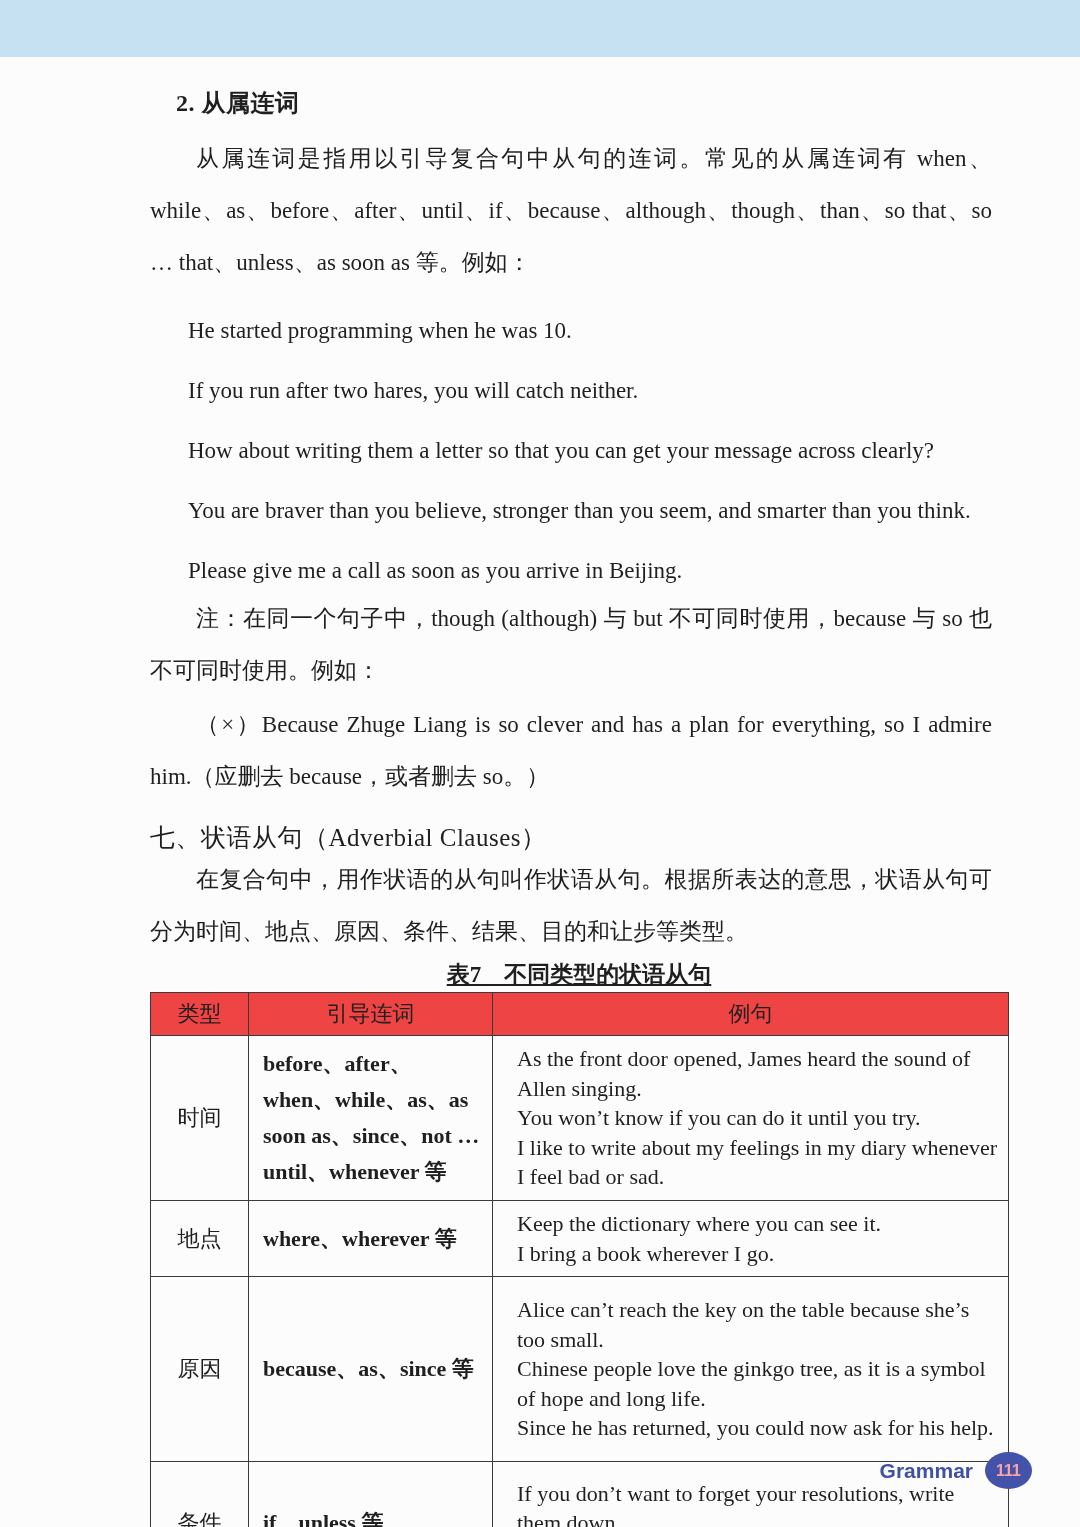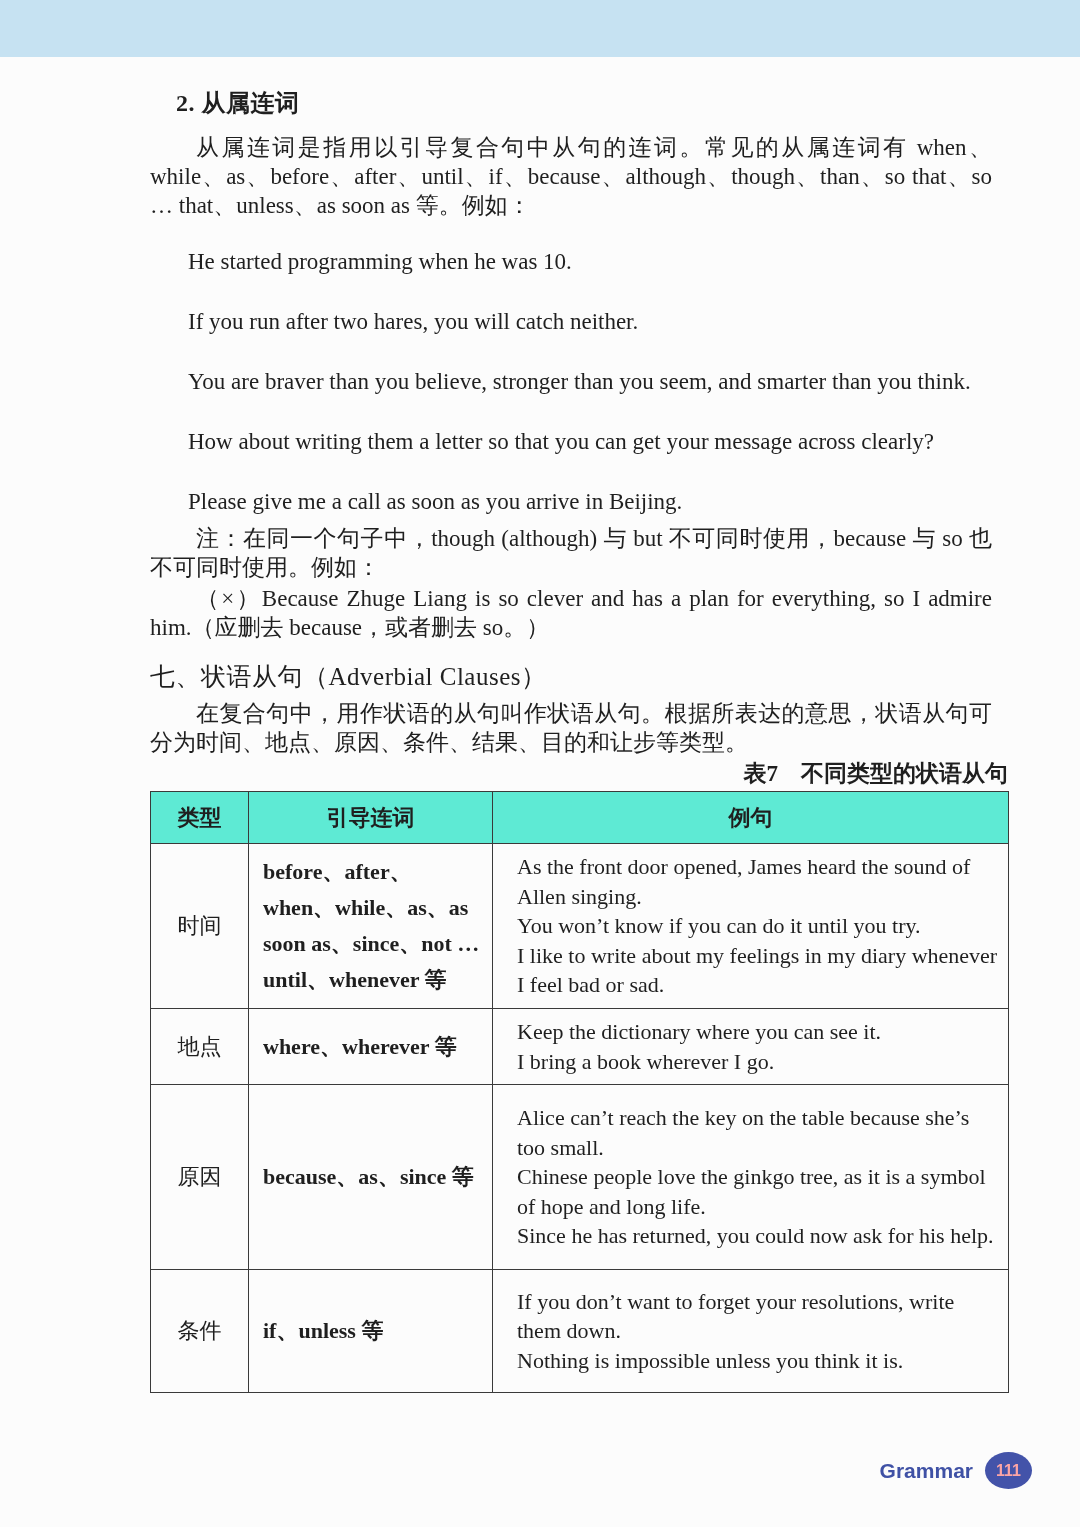--- a/index.html
+++ b/index.html
@@ -22,62 +22,63 @@
     width: 860px;
   }
   .h-sub {
     margin: 30px 0 0 26px;
     font-size: 24px; font-weight: bold;
     letter-spacing: 0.5px;
   }
   .para {
     margin-top: 14px;
     font-size: 23px;
-    line-height: 29px;
+    line-height: 52px;
     text-align: justify;
     text-indent: 2em;
     width: 842px;
   }
   .examples { margin-top: 8px; padding-left: 38px; }
   .example-line {
     font-size: 23px;
     line-height: 37px;
     margin-top: 23px;
   }
   .para-note { margin-top: 4px; }
   .para-wrong1 { margin-top: 6px; }
   .para-wrong2 { margin-top: 2px; }
   .h-section {
     margin: 18px 0 0 0;
     font-size: 25px; font-weight: normal;
     letter-spacing: 0.5px;
   }
-  .para-adv { margin-top: 6px; }
+  .para-adv { margin-top: 0; }
   .table-caption {
     margin-top: 0px;
     width: 858px;
-    text-align: right;
+    text-align: center;
     font-size: 23px; font-weight: bold;
     line-height: 34px;
+    text-decoration: underline;
   }
   table.grammar {
     margin-top: 0px;
     border-collapse: collapse;
     width: 858px;
     table-layout: fixed;
   }
   table.grammar th, table.grammar td {
     border: 1.5px solid #3a3a3a;
     font-size: 22px;
     vertical-align: middle;
   }
   table.grammar th {
-    background: #5eead4;
-    font-weight: bold;
-    height: 52px;
+    background: #ef4444;
+    font-weight: normal;
+    height: 43px;
     text-align: center;
   }
   td.c-type { text-align: center; }
   td.c-conj { padding: 10px 12px 10px 14px; line-height: 36px; font-weight: bold; }
   td.c-ex   { padding: 8px 10px 8px 24px; }
   td.c-ex .ex-sentence { line-height: 29.5px; }
   tr.r-time  { height: 155px; }
   tr.r-place { height: 70px; }
   tr.r-cause { height: 185px; }
   tr.r-cond  { height: 123px; }
@@ -109,22 +110,22 @@
 
 <div class="content">
 
   <div class="h-sub">2. 从属连词</div>
 
   <div class="para">从属连词是指用以引导复合句中从句的连词。常见的从属连词有 when、while、as、before、after、until、if、because、although、though、than、so that、so … that、unless、as soon as 等。例如：</div>
 
   <div class="examples">
     <div class="example-line">He started programming when he was 10.</div>
     <div class="example-line">If you run after two hares, you will catch neither.</div>
+    <div class="example-line">How about writing them a letter so that you can get your message across clearly?</div>
     <div class="example-line">You are braver than you believe, stronger than you seem, and smarter than you think.</div>
-    <div class="example-line">How about writing them a letter so that you can get your message across clearly?</div>
     <div class="example-line">Please give me a call as soon as you arrive in Beijing.</div>
   </div>
 
   <div class="para para-note">注：在同一个句子中，though (although) 与 but 不可同时使用，because 与 so 也不可同时使用。例如：</div>
 
 
   <div class="para para-wrong2">（×）Because Zhuge Liang is so clever and has a plan for everything, so I admire him.（应删去 because，或者删去 so。）</div>
 
   <div class="h-section">七、状语从句（Adverbial Clauses）</div>
 

